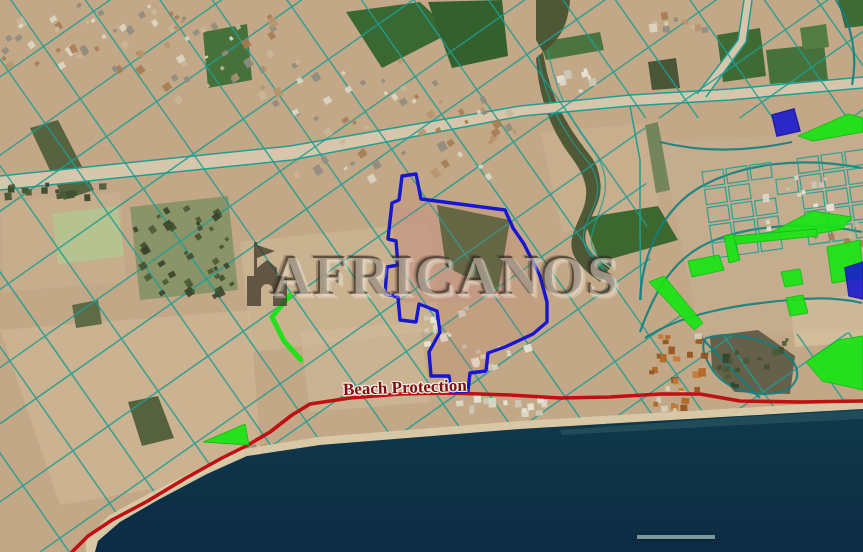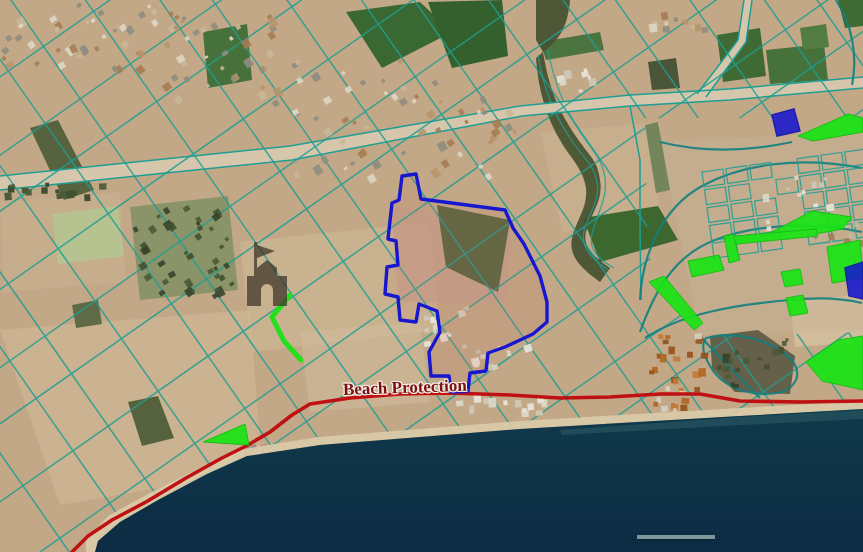--- a/index.html
+++ b/index.html
@@ -517,16 +517,17 @@
     </svg>
 
   <div class="watermark">
     <svg class="wm-logo" width="40" height="64" viewBox="0 0 40 64">
       <g fill="#3c3228">
         <rect x="7" y="0" width="3" height="40"></rect>
         <path d="M10,3 L28,9 L10,16 Z"></path>
         <path d="M0,64 L0,34 L10,34 L10,26 L20,18 L30,26 L30,34 L40,34 L40,64 L26,64 L26,48 A6,6 0 0 0 14,48 L14,64 Z"></path>
       </g>
     </svg>
+    <div class="wm-line1">AFRICANOS</div>
   </div>
 
   <div class="beach-label">Beach Protection</div>
 </div>
 
 </body></html>

